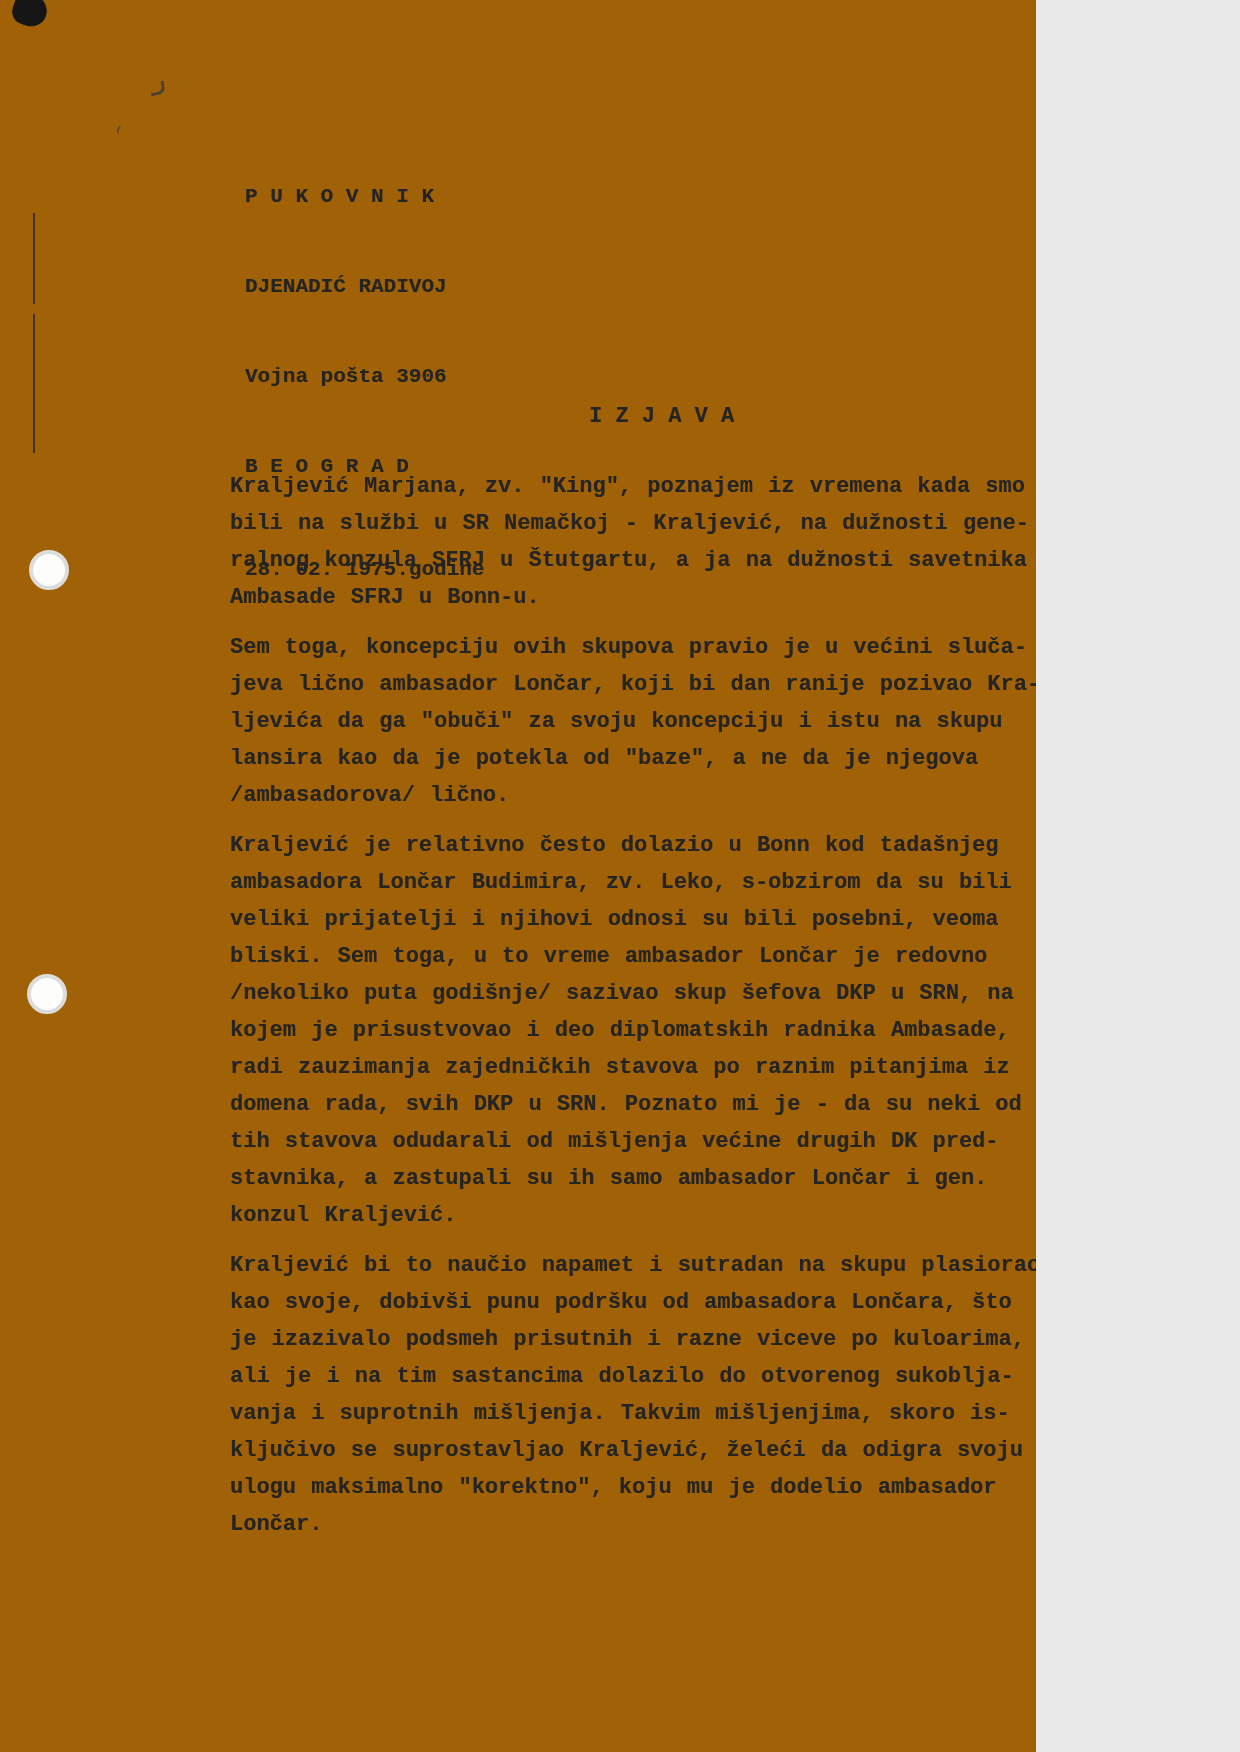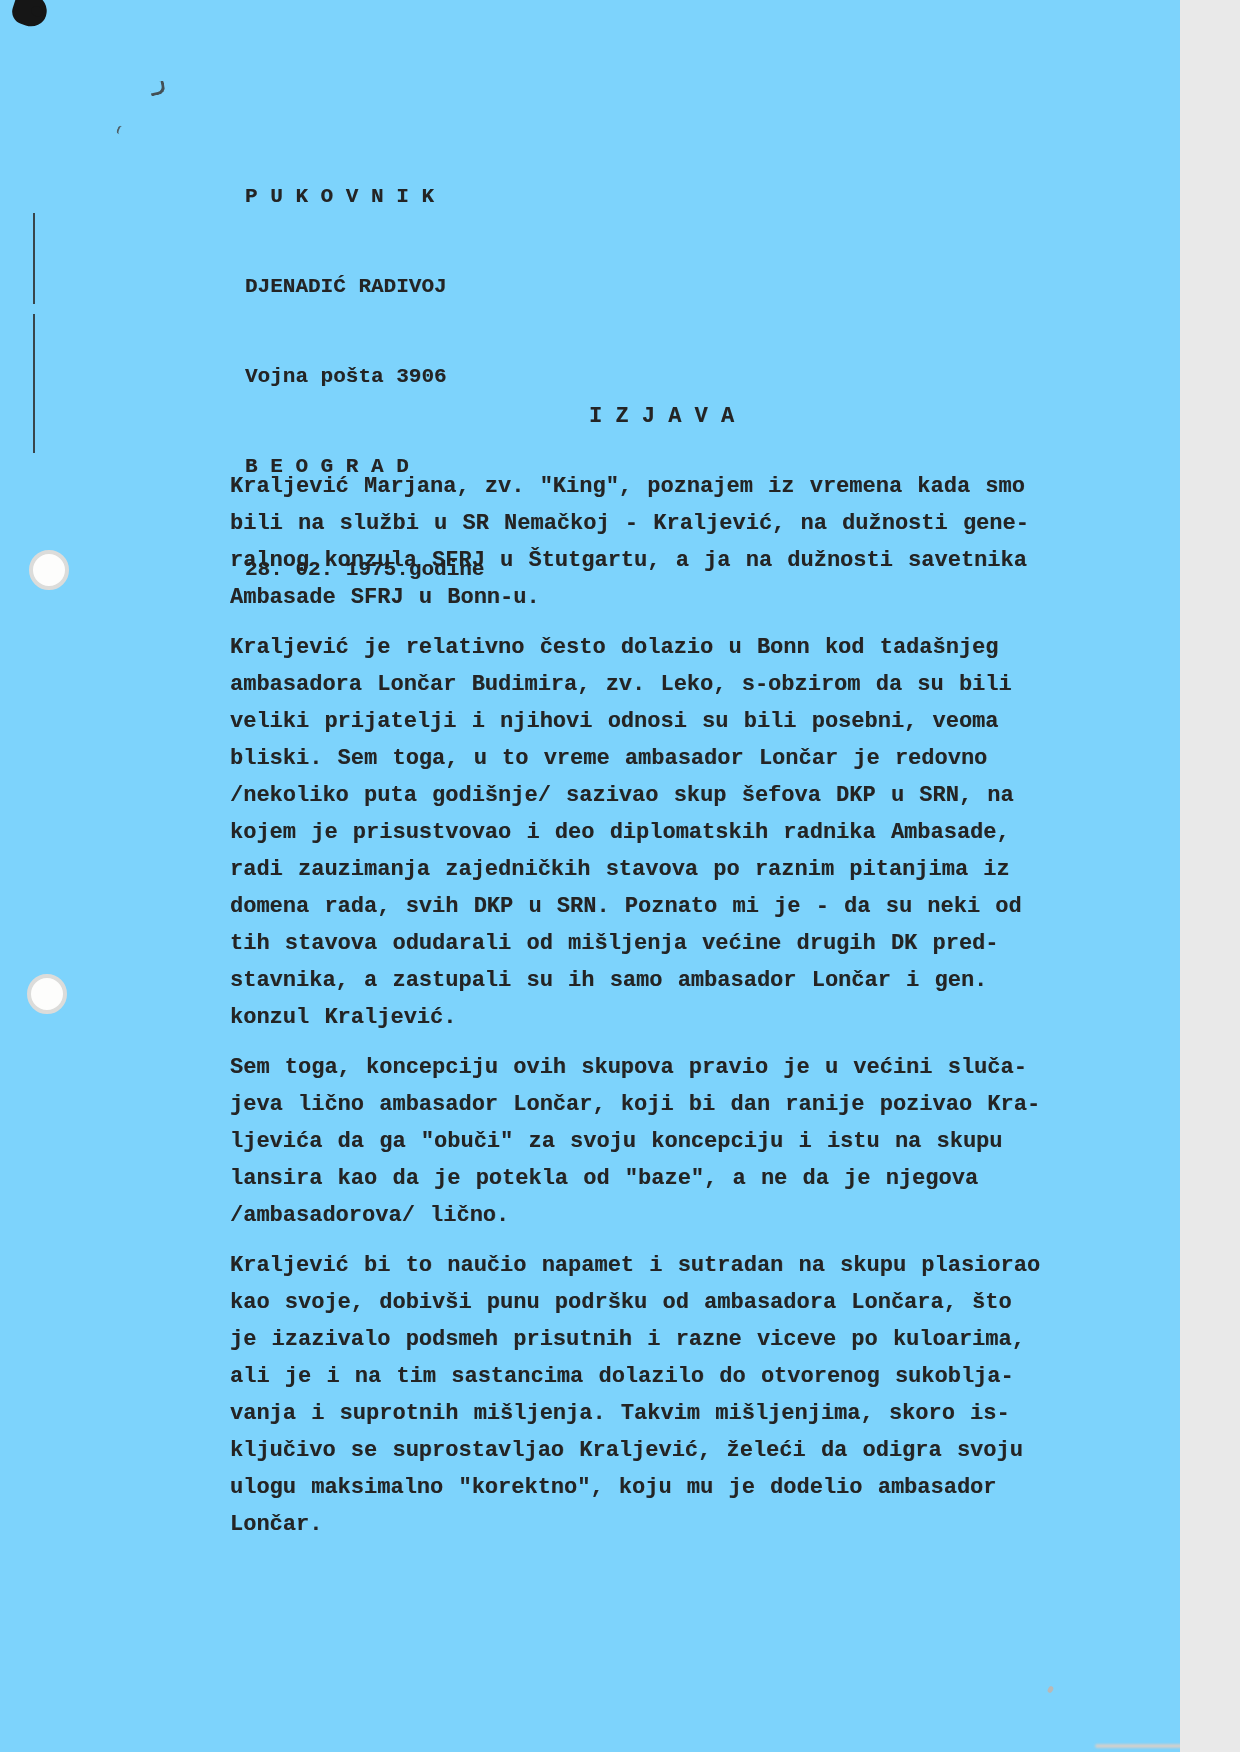--- a/index.html
+++ b/index.html
@@ -2,23 +2,23 @@
 <html><head>
 <meta charset="utf-8">
 <style>
   html, body {
     margin: 0;
     padding: 0;
     background: #e9e9e9;
   }
   .page {
     position: relative;
-    width: 1180px;
+    width: 1036px;
     height: 1752px;
-    background: #7dd3fc;
+    background: #a16207;
     overflow: hidden;
     font-family: "Liberation Mono", "DejaVu Sans Mono", monospace;
     color: #1f1f1f;
   }
   
   .tw {
     font-weight: bold;
     color: #242424;
     text-shadow: 0.3px 0.3px 0 rgba(20,20,20,0.35);
   }
@@ -161,36 +161,36 @@
     <div class="date-line">28. 02. 1975.godine</div>
   </header>
 
   <h1 class="doc-title tw">I Z J A V A</h1>
 
   <main class="statement tw">
     <p>Kraljević Marjana, zv. "King", poznajem iz vremena kada smo
 bili na službi u SR Nemačkoj - Kraljević, na dužnosti gene-
 ralnog konzula SFRJ u Štutgartu, a ja na dužnosti savetnika
 Ambasade SFRJ u Bonn-u.</p>
+    <p>Sem toga, koncepciju ovih skupova pravio je u većini sluča-
+jeva lično ambasador Lončar, koji bi dan ranije pozivao Kra-
+ljevića da ga "obuči" za svoju koncepciju i istu na skupu
+lansira kao da je potekla od "baze", a ne da je njegova
+/ambasadorova/ lično.</p>
     <p>Kraljević je relativno često dolazio u Bonn kod tadašnjeg
 ambasadora Lončar Budimira, zv. Leko, s-obzirom da su bili
 veliki prijatelji i njihovi odnosi su bili posebni, veoma
 bliski. Sem toga, u to vreme ambasador Lončar je redovno
 /nekoliko puta godišnje/ sazivao skup šefova DKP u SRN, na
 kojem je prisustvovao i deo diplomatskih radnika Ambasade,
 radi zauzimanja zajedničkih stavova po raznim pitanjima iz
 domena rada, svih DKP u SRN. Poznato mi je - da su neki od
 tih stavova odudarali od mišljenja većine drugih DK pred-
 stavnika, a zastupali su ih samo ambasador Lončar i gen.
 konzul Kraljević.</p>
-    <p>Sem toga, koncepciju ovih skupova pravio je u većini sluča-
-jeva lično ambasador Lončar, koji bi dan ranije pozivao Kra-
-ljevića da ga "obuči" za svoju koncepciju i istu na skupu
-lansira kao da je potekla od "baze", a ne da je njegova
-/ambasadorova/ lično.</p>
     <p>Kraljević bi to naučio napamet i sutradan na skupu plasiorao
 kao svoje, dobivši punu podršku od ambasadora Lončara, što
 je izazivalo podsmeh prisutnih i razne viceve po kuloarima,
 ali je i na tim sastancima dolazilo do otvorenog sukoblja-
 vanja i suprotnih mišljenja. Takvim mišljenjima, skoro is-
 ključivo se suprostavljao Kraljević, želeći da odigra svoju
 ulogu maksimalno "korektno", koju mu je dodelio ambasador
 Lončar.</p>
   </main>
 

